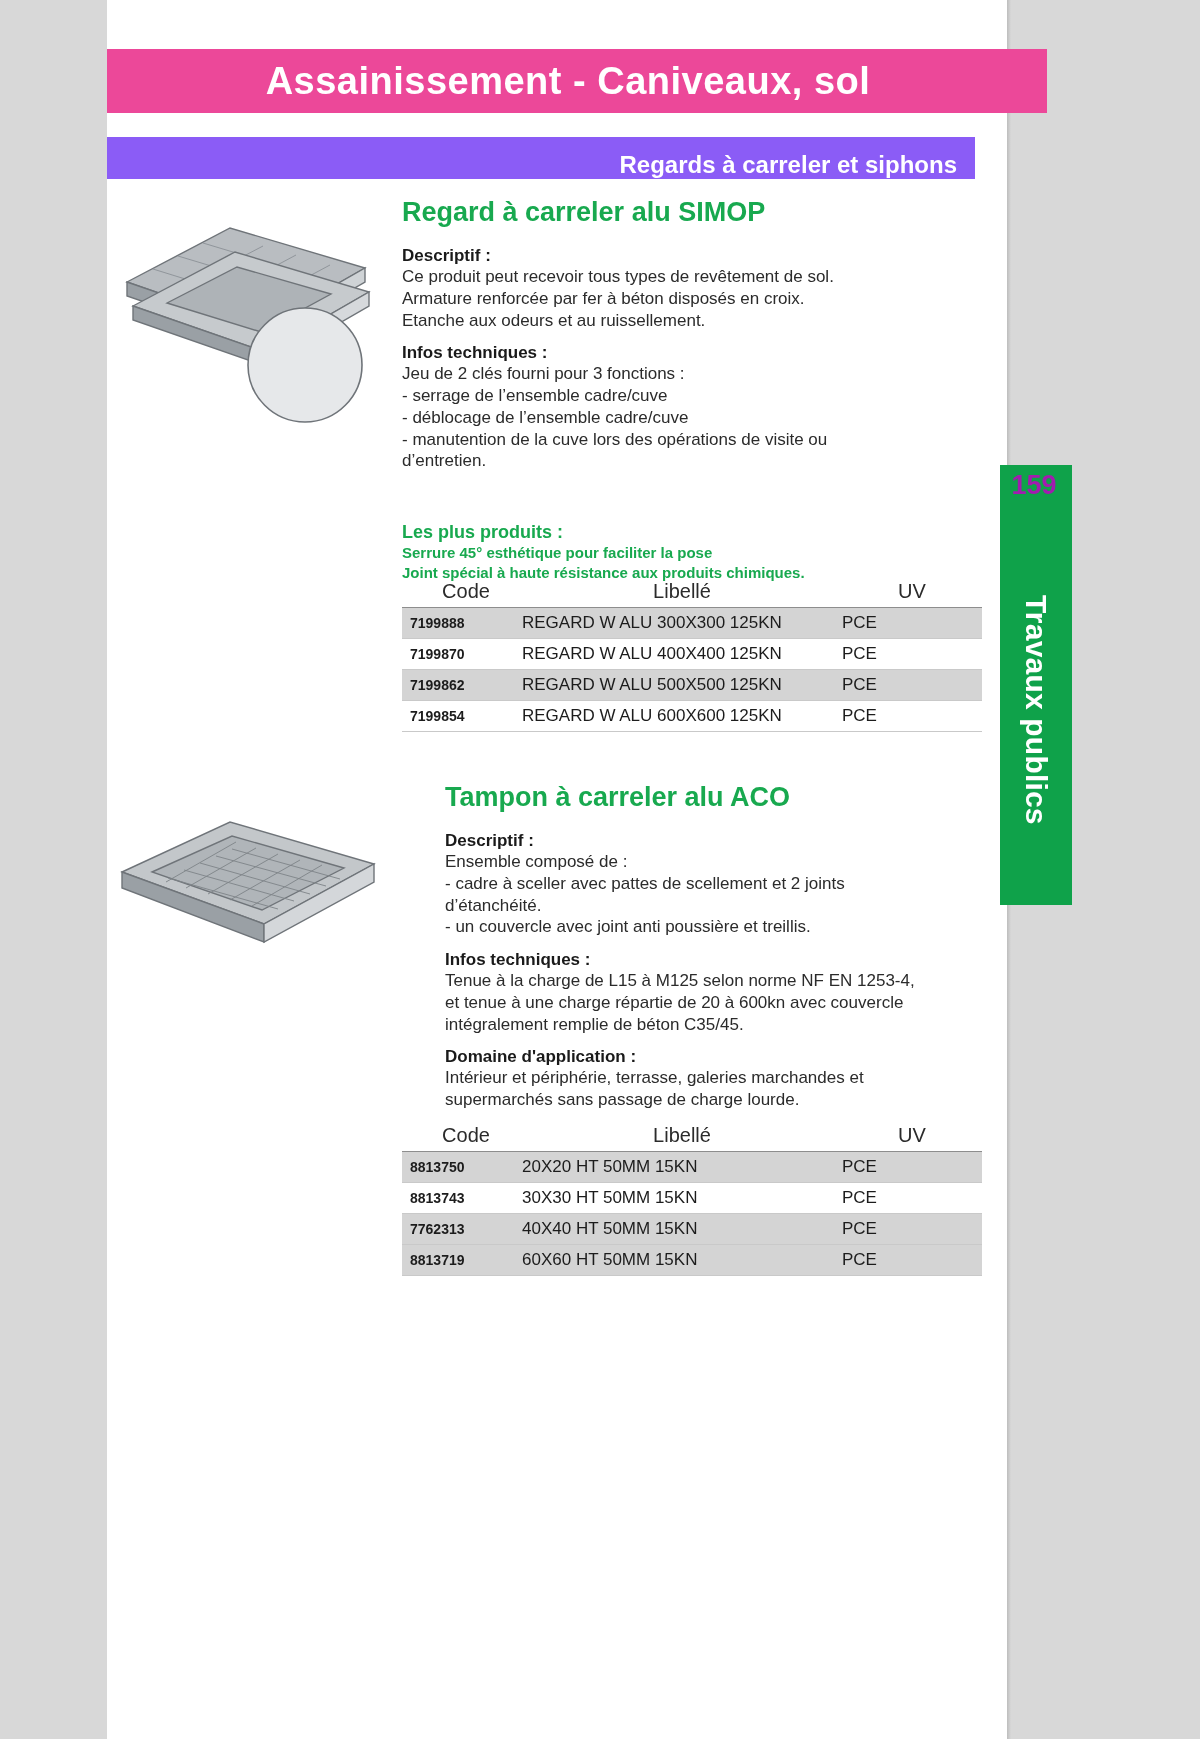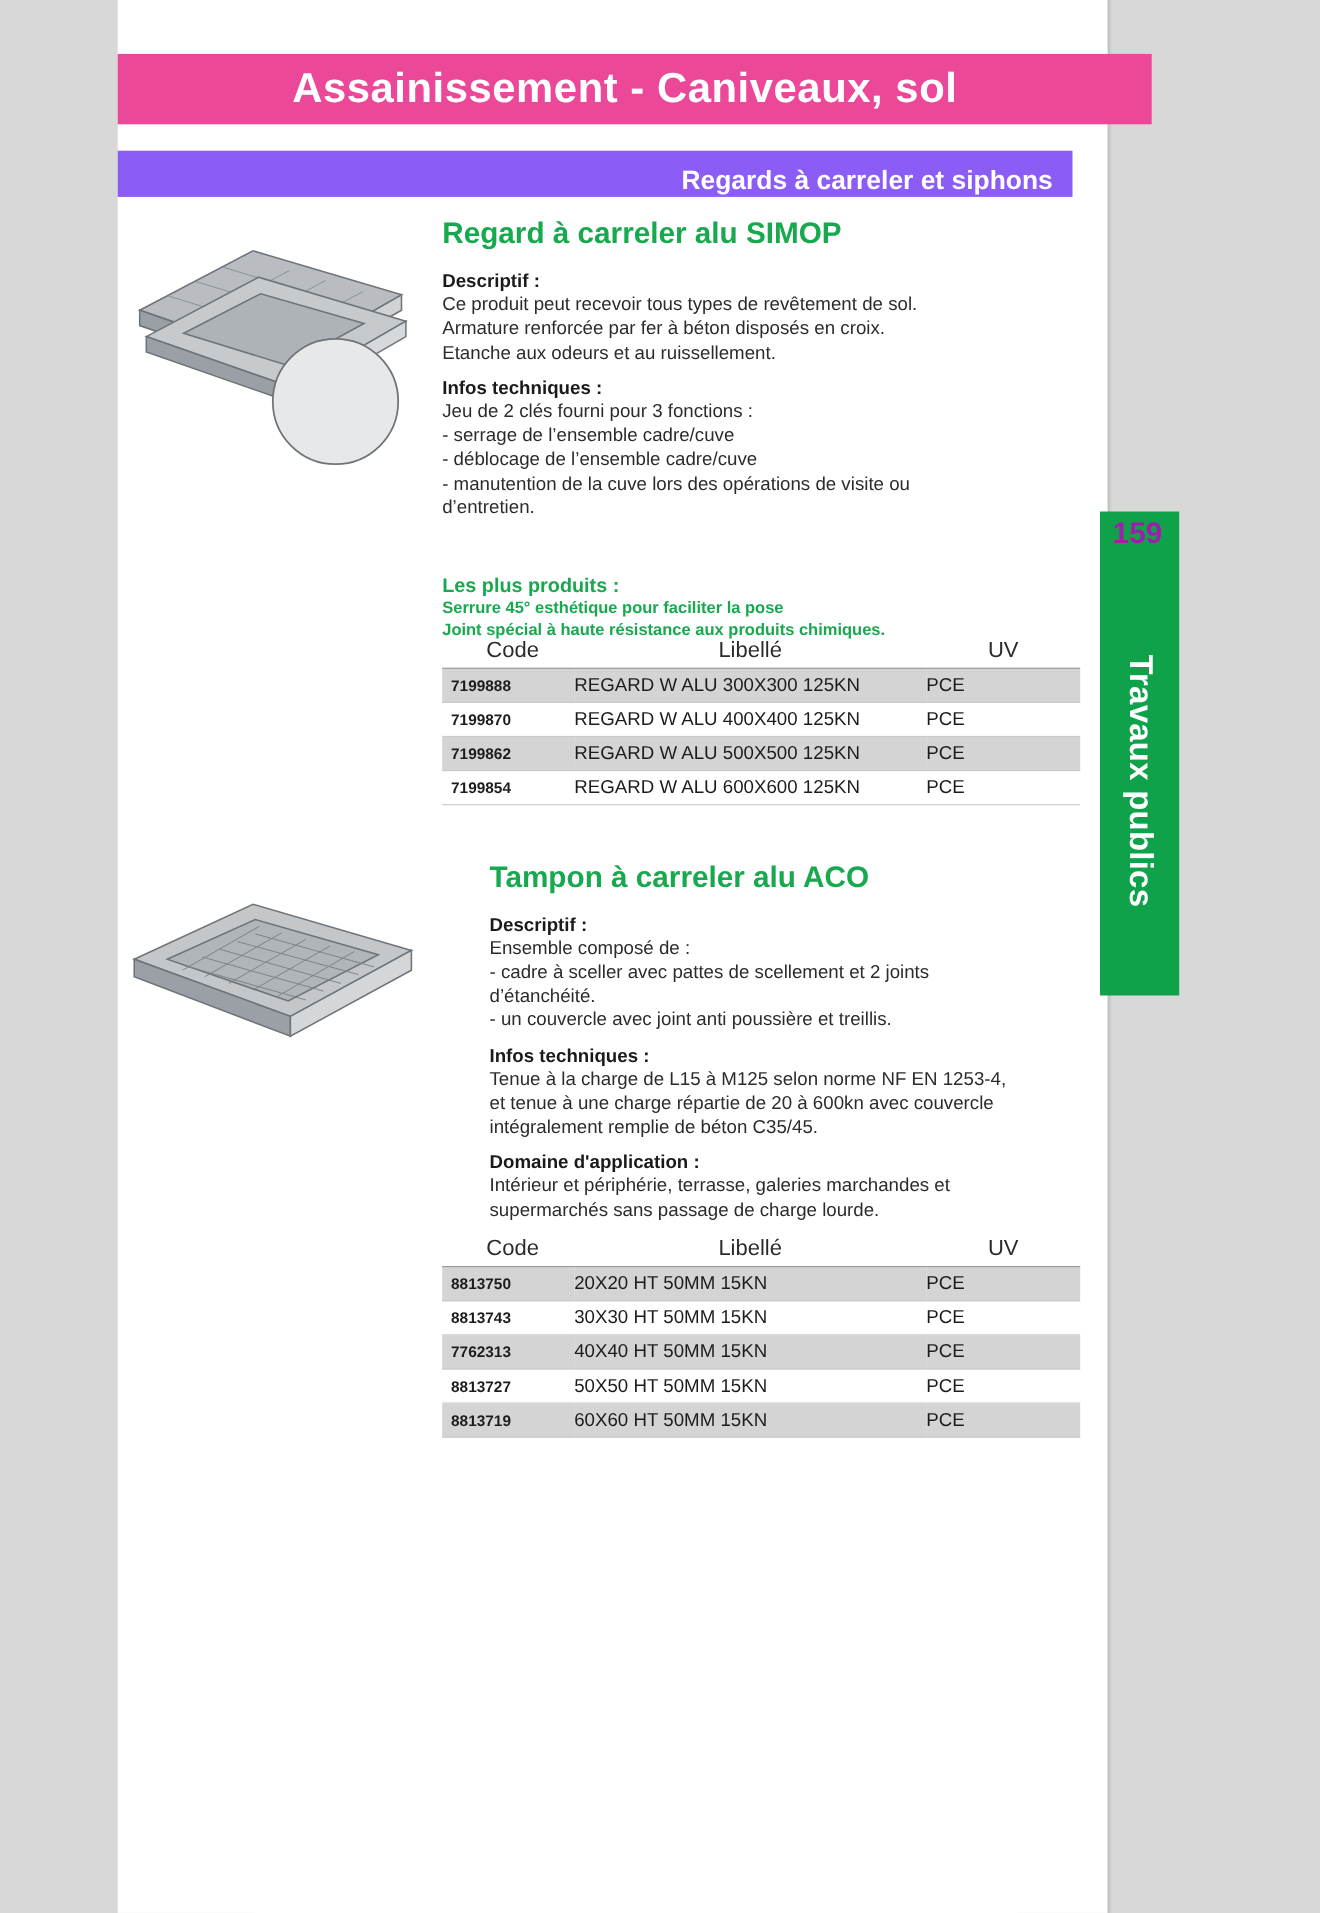--- a/index.html
+++ b/index.html
@@ -355,25 +355,20 @@
         <tr>
           <td class="code">8813743</td>
           <td>30X30 HT 50MM 15KN</td>
           <td>PCE</td>
         </tr>
         <tr class="alt">
           <td class="code">7762313</td>
           <td>40X40 HT 50MM 15KN</td>
           <td>PCE</td>
         </tr>
-        <tr>
-          <td class="code">8813727</td>
-          <td>50X50 HT 50MM 15KN</td>
-          <td>PCE</td>
-        </tr>
         <tr class="alt">
           <td class="code">8813719</td>
           <td>60X60 HT 50MM 15KN</td>
           <td>PCE</td>
         </tr>
       </tbody>
     </table>
   </div>
 
 </div>

